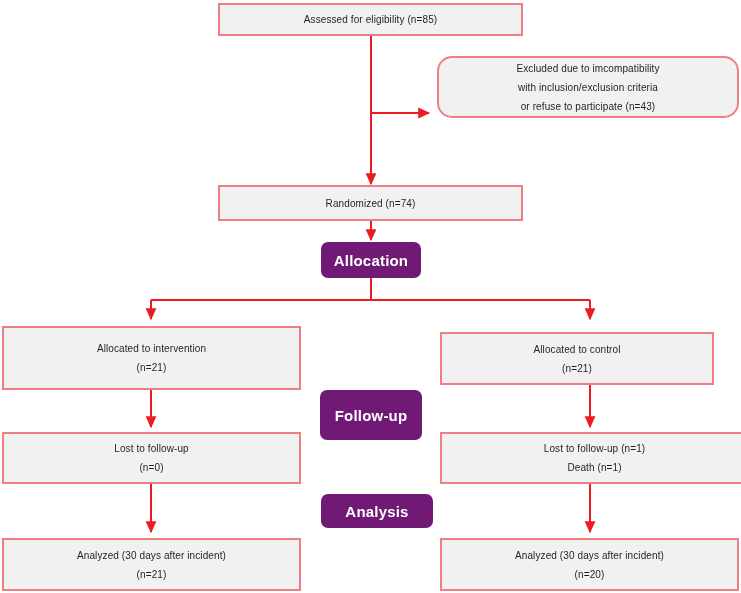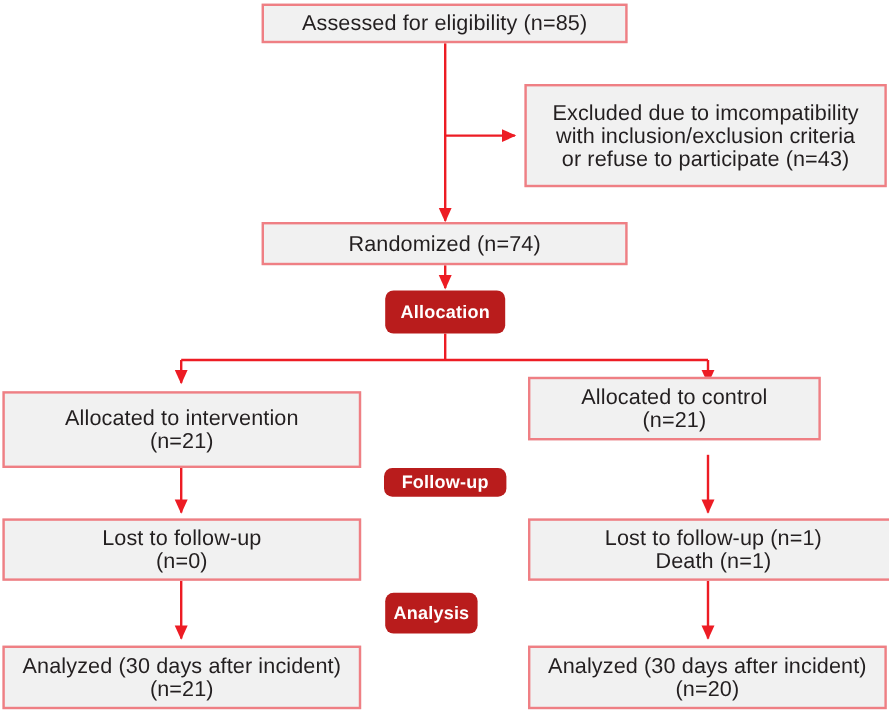--- a/index.html
+++ b/index.html
@@ -26,29 +26,29 @@
   .node-box {
     position: absolute;
     box-sizing: border-box;
     background: #f1f1f1;
     border: 2px solid #ef7f84;
     display: flex;
     align-items: center;
     justify-content: center;
     text-align: center;
     color: #231f20;
-    font-size: 18px;
+    font-size: 10px;
     line-height: 19px;
     letter-spacing: 0.1px;
     white-space: pre-line;
   }
   .stage-badge {
     position: absolute;
     box-sizing: border-box;
-    background: #b91c1c;
+    background: #701a75;
     border-radius: 7px;
     display: flex;
     align-items: center;
     justify-content: center;
     text-align: center;
     color: #ffffff;
     font-size: 15px;
     font-weight: bold;
     letter-spacing: 0.2px;
   }
@@ -96,43 +96,43 @@
       <path d="M151,484 L151,532" stroke="#ed1c24" stroke-width="2" fill="none" marker-end="url(#arrowhead)"></path>
     </g>
 
     <g>
       <path d="M590,484 L590,532" stroke="#ed1c24" stroke-width="2" fill="none" marker-end="url(#arrowhead)"></path>
     </g>
   </svg>
 
   <div class="node-box" style="left:218px; top:3px; width:305px; height:33px;">Assessed for eligibility (n=85)</div>
 
-  <div class="node-box" style="left:437px; top:70px; width:302px; height:86px;">Excluded due to imcompatibility
+  <div class="node-box" style="left:437px; top:56px; width:302px; height:62px;border-radius:15px;">Excluded due to imcompatibility
 with inclusion/exclusion criteria
 or refuse to participate (n=43)</div>
 
   <div class="node-box" style="left:218px; top:185px; width:305px; height:36px;">Randomized (n=74)</div>
 
   <div class="stage-badge" style="left:321px; top:242px; width:100px; height:36px;">Allocation</div>
 
   <div class="node-box" style="left:2px; top:326px; width:299px; height:64px;">Allocated to intervention
 (n=21)</div>
 
-  <div class="node-box" style="left:440px; top:314px; width:244px; height:53px;">Allocated to control
+  <div class="node-box" style="left:440px; top:332px; width:274px; height:53px;">Allocated to control
 (n=21)</div>
 
-  <div class="stage-badge" style="left:320px; top:390px; width:102px; height:24px;text-align:right;">Follow-up</div>
+  <div class="stage-badge" style="left:320px; top:390px; width:102px; height:50px;text-align:right;">Follow-up</div>
 
   <div class="node-box" style="left:2px; top:432px; width:299px; height:52px;">Lost to follow-up
 (n=0)</div>
 
   <div class="node-box" style="left:440px; top:432px; width:309px; height:52px;">Lost to follow-up (n=1)
 Death (n=1)</div>
 
-  <div class="stage-badge" style="left:321px; top:494px; width:77px; height:34px;">Analysis</div>
+  <div class="stage-badge" style="left:321px; top:494px; width:112px; height:34px;">Analysis</div>
 
   <div class="node-box" style="left:2px; top:538px; width:299px; height:53px;">Analyzed (30 days after incident)
 (n=21)</div>
 
   <div class="node-box" style="left:440px; top:538px; width:299px; height:53px;">Analyzed (30 days after incident)
 (n=20)</div>
 
 </div>
 
 </body></html>

